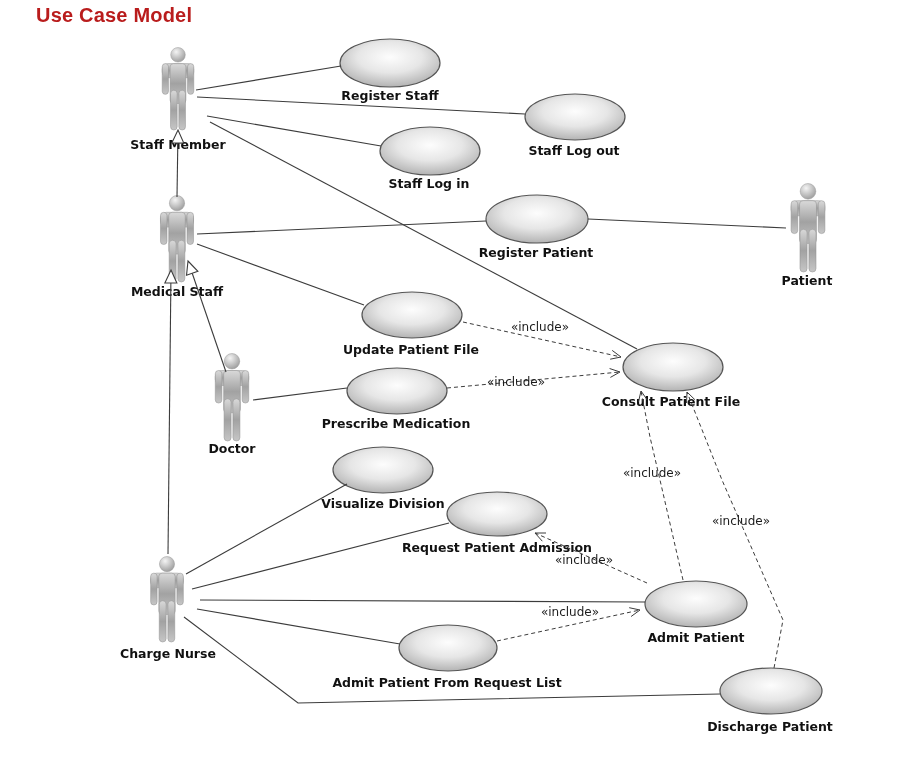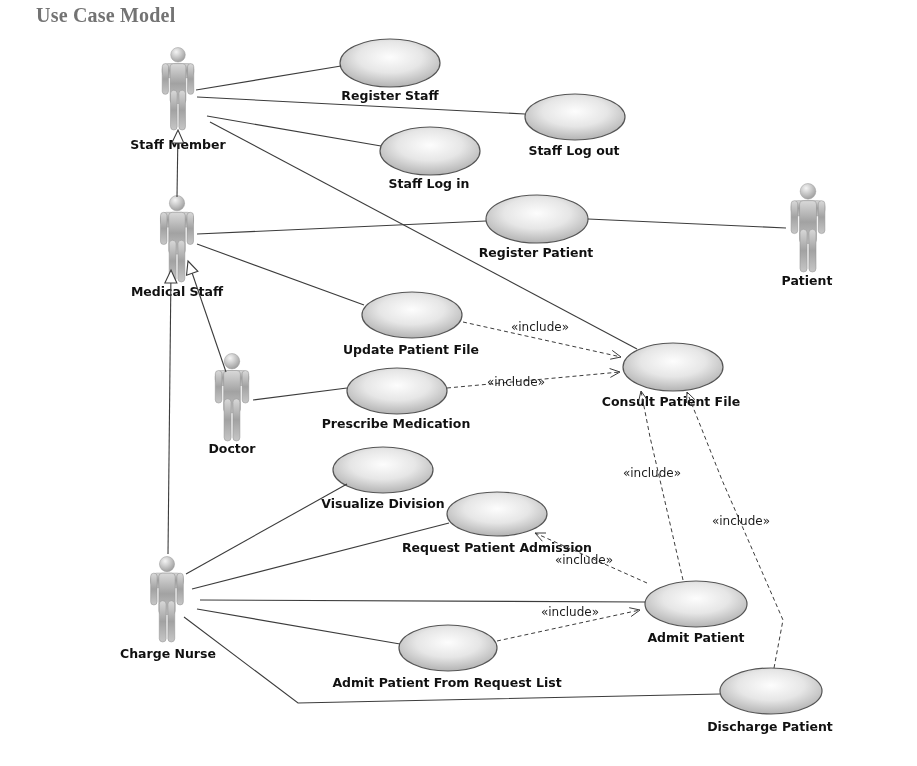--- a/index.html
+++ b/index.html
@@ -1,20 +1,20 @@
 <!DOCTYPE html>
 <html><head>
 <meta charset="utf-8">
 <style>
   html,body{margin:0;padding:0;background:#ffffff;}
   body{width:917px;height:766px;position:relative;overflow:hidden;
        font-family:"DejaVu Sans",sans-serif;}
   .title{position:absolute;left:36px;top:4px;
-         font-family:Liberation Serif, serif;font-weight:bold;
-         font-size:20px;color:#737373;letter-spacing:0.2px;}
+         font-family:Liberation Sans, sans-serif;font-weight:bold;
+         font-size:20px;color:#b91c1c;letter-spacing:0.2px;}
   svg.diagram{position:absolute;left:0;top:0;width:917px;height:766px;}
   text.uc-label{font-family:"DejaVu Sans",sans-serif;font-weight:bold;
                 font-size:12.5px;fill:#111111;}
   text.actor-label{font-family:"DejaVu Sans",sans-serif;font-weight:bold;
                    font-size:12.5px;fill:#111111;}
   text.inc-label{font-family:"DejaVu Sans",sans-serif;font-size:12px;
                  fill:#1c1c1c;}
 </style>
 </head>
 <body>

